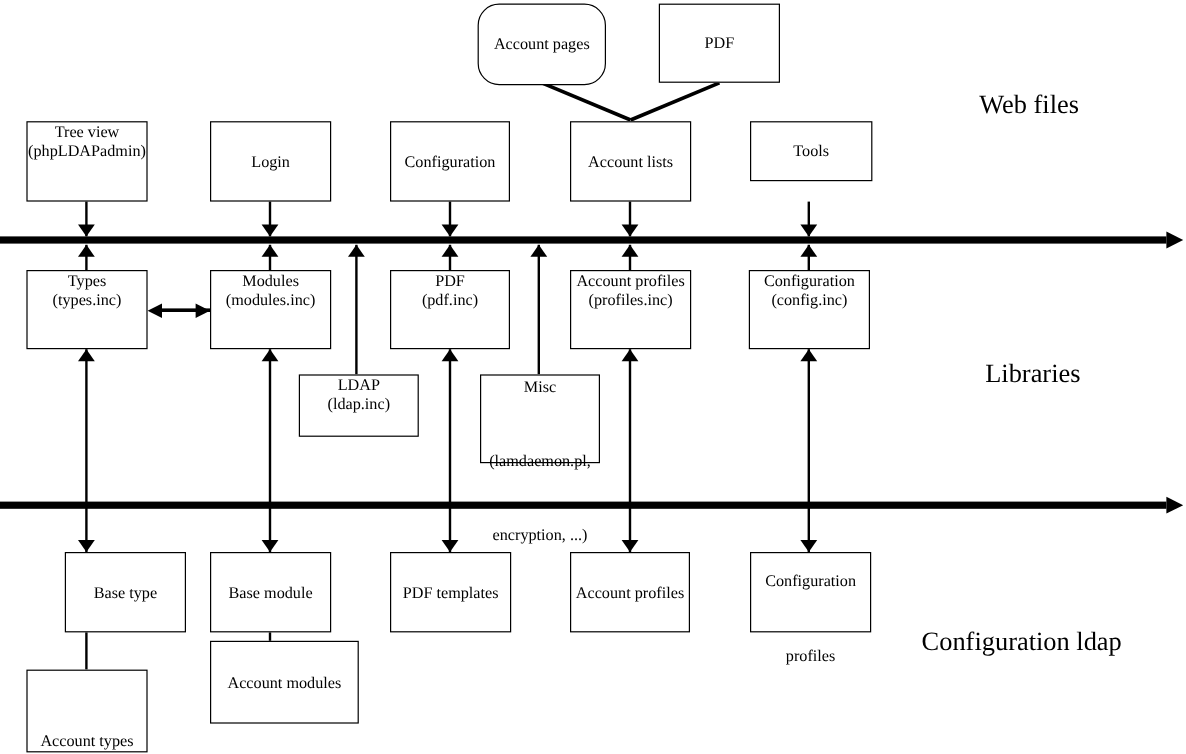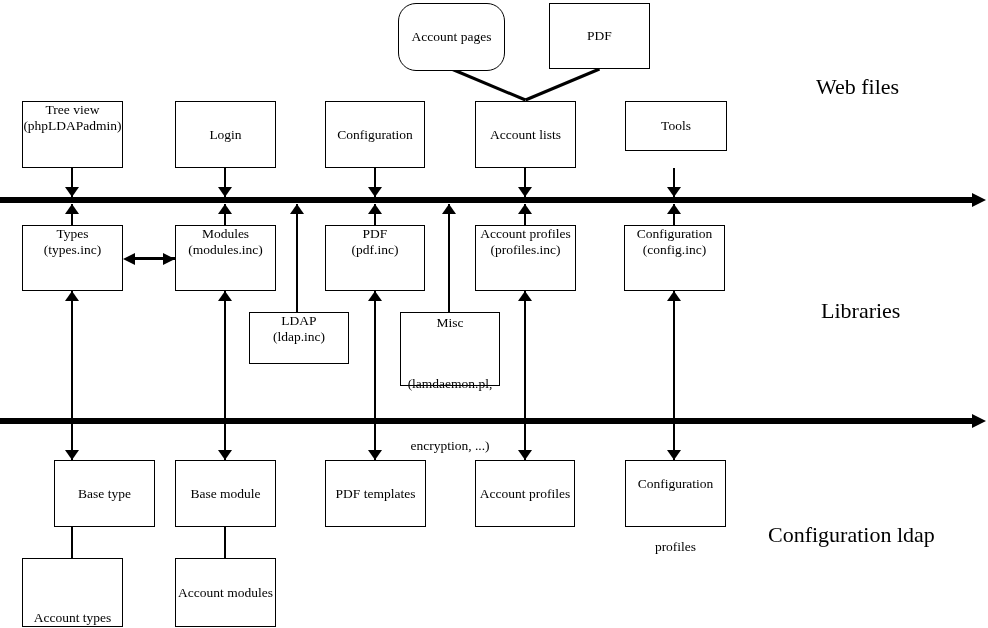--- a/index.html
+++ b/index.html
@@ -181,19 +181,19 @@
     <div class="lbl tight">Configuration</div>
     <div class="lbl tight">profiles</div>
   </div>
 
   <div class="seg" style="left:71px;top:527px;height:31px;"></div>
   <div class="seg" style="left:224px;top:527px;height:31px;"></div>
 
   <div class="b" style="left:22px;top:558px;width:101px;height:69px;justify-content:flex-end;">
     <div class="lbl">Account types</div>
   </div>
-  <div class="b" style="left:175px;top:558px;width:101px;height:69px;">
+  <div class="b" style="left:175px;top:534px;width:124px;height:69px;">
     <div class="lbl">Account modules</div>
   </div>
 
   <div class="sec" style="left:768px;top:522px;">Configuration ldap</div>
 
 </div>
 
 </body></html>

